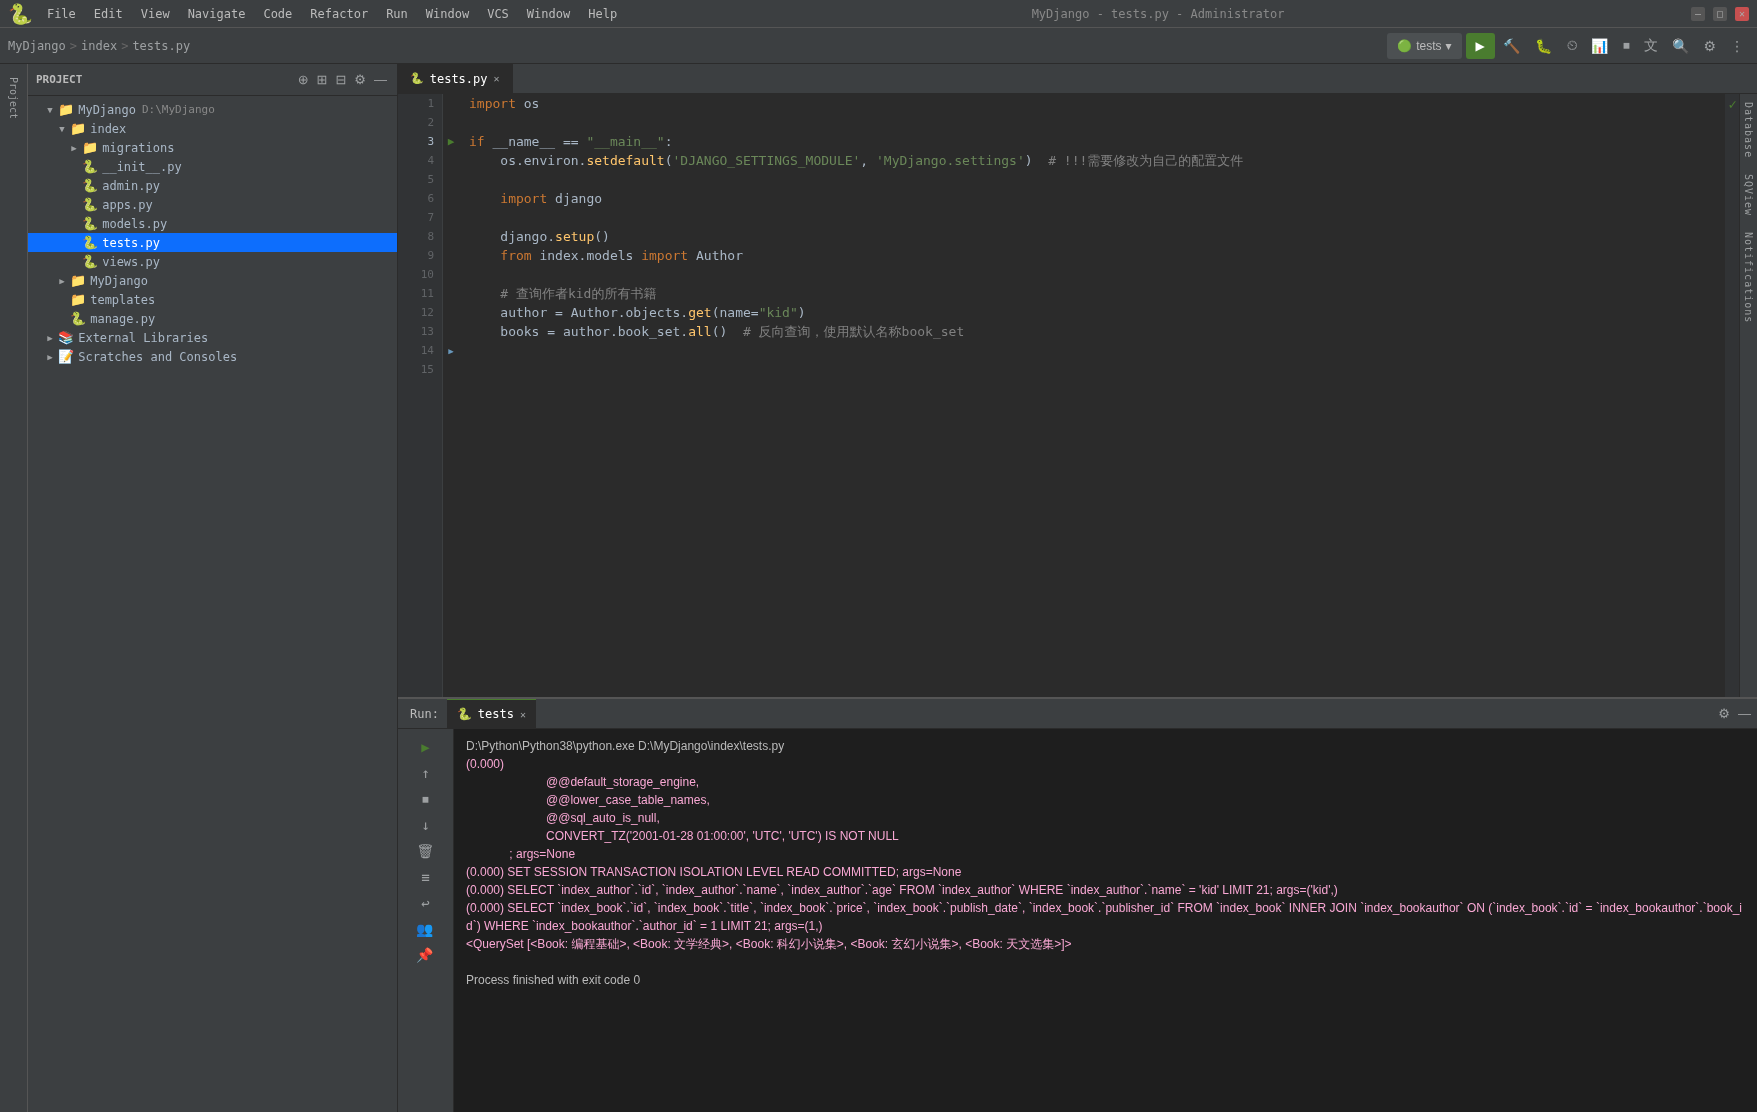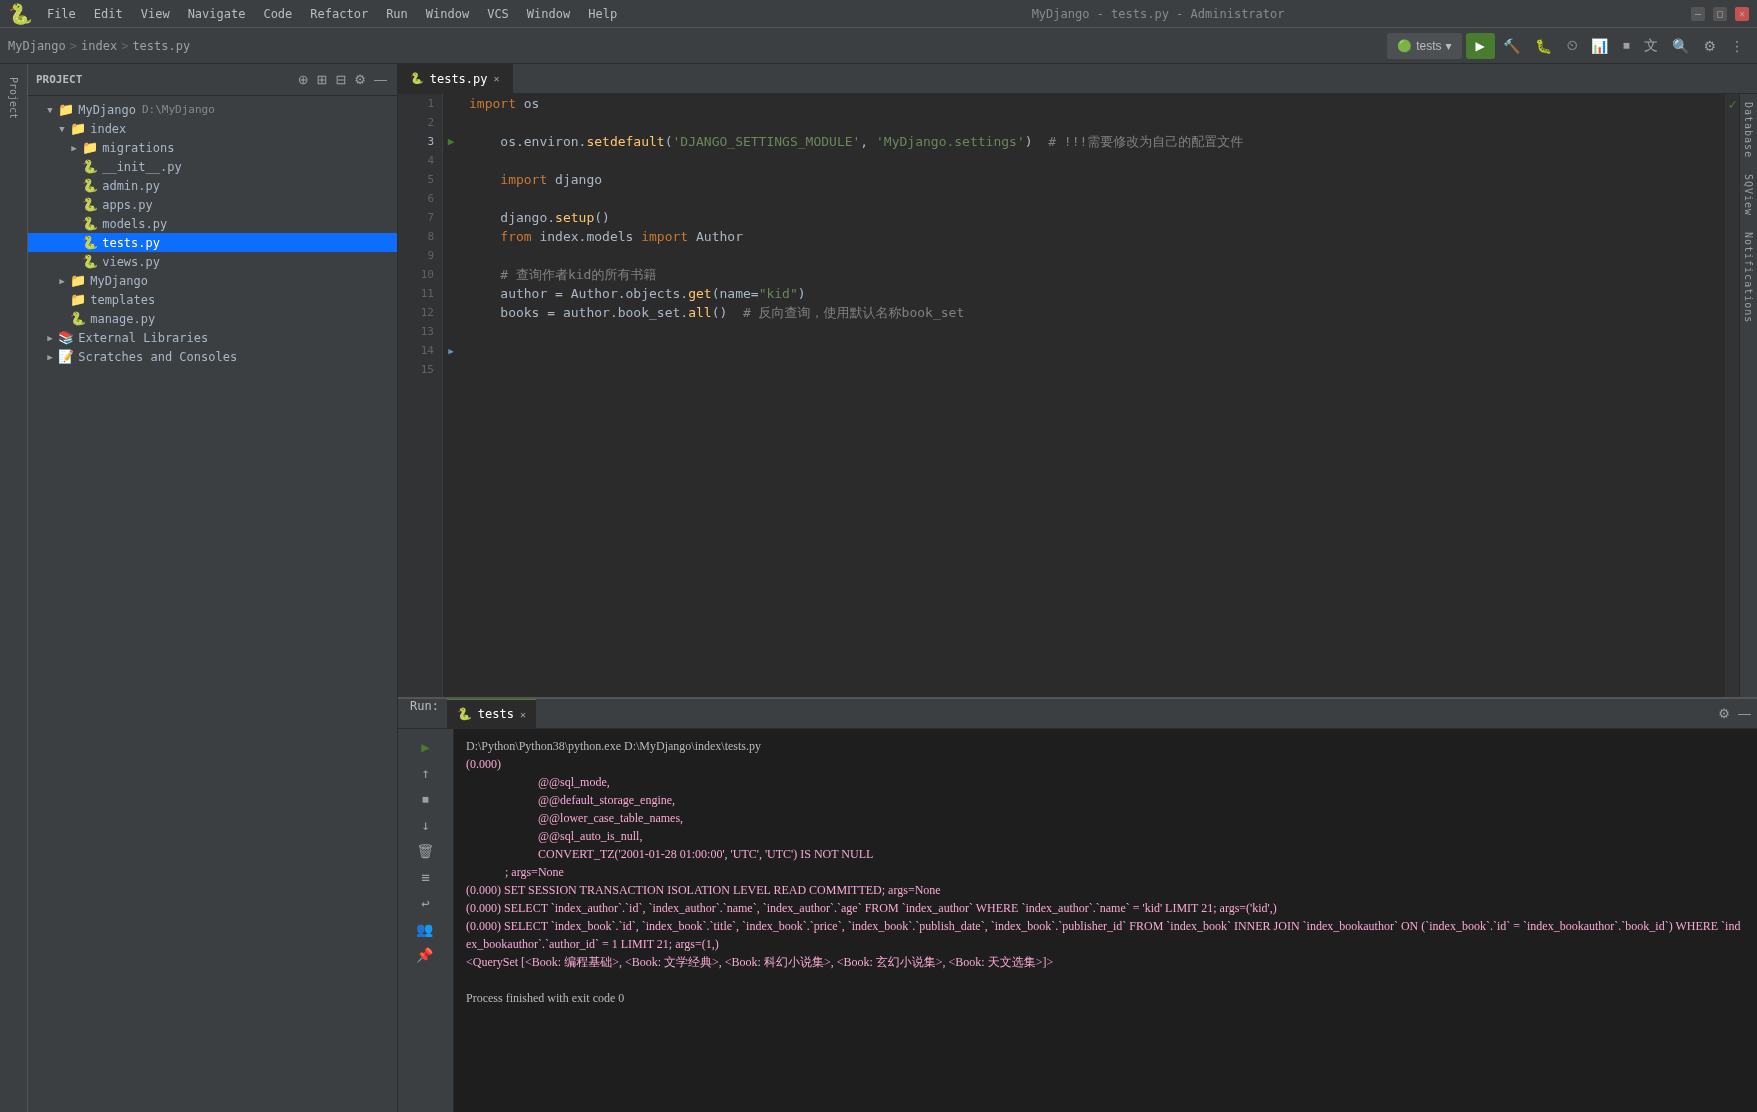--- a/index.html
+++ b/index.html
@@ -70,29 +70,29 @@
 
     
     .kw { color: #cc7832; }
     .str { color: #6a8759; }
     .fn { color: #ffc66d; }
     .cm { color: #808080; }
     .cls { color: #a9b7c6; }
 
     
     .bottom-panel { height: 415px; background: #1e1e1e; border-top: 2px solid #555; display: flex; flex-direction: column; }
-    .bottom-tabs { background: #3c3f41; height: 30px; display: flex; padding: 0 4px; border-bottom: 1px solid #2b2b2b; }
+    .bottom-tabs { background: #3c3f41; height: 30px; display: flex; align-items: center; padding: 0 4px; border-bottom: 1px solid #2b2b2b; }
     .bottom-tab { display: flex; align-items: center; padding: 0 10px; height: 100%; cursor: pointer; color: #9da0a2; font-size: 12px; gap: 6px; }
     .bottom-tab.active { background: #2b2b2b; color: #fff; border-top: 1px solid #4a7c2f; }
     .bottom-close { color: #9da0a2; font-size: 10px; cursor: pointer; }
     .bottom-tab-spacer { flex: 1; }
     .bottom-actions { display: flex; gap: 4px; }
 
     
-    .run-output { flex: 1; padding: 8px 12px; overflow-y: auto; font-family: Liberation Serif, serif; font-size: 12px; color: #bababa; background: #1e1e1e; }
+    .run-output { flex: 1; padding: 8px 12px; overflow-y: auto; font-family: Liberation Sans, sans-serif; font-size: 12px; color: #bababa; background: #1e1e1e; }
     .output-line { line-height: 18px; white-space: pre-wrap; word-break: break-all; }
     .output-cmd { color: #bababa; }
     .output-result { color: #f9a8d4; }
     .output-success { color: #bababa; }
 
     
     .run-toolbar { display: flex; flex-direction: column; width: 56px; background: #3c3f41; border-right: 1px solid #2b2b2b; padding: 6px 4px; gap: 2px; align-items: center; }
     .run-tool-btn { width: 24px; height: 24px; display: flex; align-items: center; justify-content: center; color: #9da0a2; cursor: pointer; border-radius: 2px; font-size: 14px; }
     .run-tool-btn.active { color: #4a7c2f; }
 
@@ -307,20 +307,21 @@
           <div style="height:19px;"></div>
           <div style="height:19px; display:flex; align-items:center; justify-content:center;">
             <span style="color:#6897bb; font-size:9px;">▶</span>
           </div>
           <div style="height:19px;"></div>
         </div>
 
         <div class="code-content">
           <div class="code-line"><span class="kw">import</span><span> os</span></div>
           <div class="code-line">&nbsp;</div>
+          <div class="code-line"><span class="kw">if</span><span> __name__ == </span><span class="str">"__main__"</span><span>:</span></div>
           <div class="code-line"><span>    os.environ.</span><span class="fn">setdefault</span><span>(</span><span class="str">'DJANGO_SETTINGS_MODULE'</span><span>, </span><span class="str">'MyDjango.settings'</span><span>)  </span><span class="cm"># !!!需要修改为自己的配置文件</span></div>
           <div class="code-line">&nbsp;</div>
           <div class="code-line"><span>    </span><span class="kw">import</span><span> django</span></div>
           <div class="code-line">&nbsp;</div>
           <div class="code-line"><span>    django.</span><span class="fn">setup</span><span>()</span></div>
           <div class="code-line"><span>    </span><span class="kw">from</span><span> index.models </span><span class="kw">import</span><span> </span><span class="cls">Author</span></div>
           <div class="code-line">&nbsp;</div>
           <div class="code-line"><span class="cm">    # 查询作者kid的所有书籍</span></div>
           <div class="code-line"><span>    author = </span><span class="cls">Author</span><span>.objects.</span><span class="fn">get</span><span>(name=</span><span class="str">"kid"</span><span>)</span></div>
           <div class="code-line"><span>    books = author.book_set.</span><span class="fn">all</span><span>()  </span><span class="cm"># 反向查询，使用默认名称book_set</span></div>
@@ -363,21 +364,20 @@
           <div class="run-tool-btn">🗑</div>
           <div class="run-tool-btn">≡</div>
           <div class="run-tool-btn">↩</div>
           <div class="run-tool-btn">👥</div>
           <div class="run-tool-btn">📌</div>
         </div>
 
         <div class="run-output">
           <div class="output-line output-cmd">D:\Python\Python38\python.exe D:\MyDjango\index\tests.py</div>
           <div class="output-line output-result">(0.000)</div>
-          <div class="output-line output-result">                        @@sql_mode,</div>
           <div class="output-line output-result">                        @@default_storage_engine,</div>
           <div class="output-line output-result">                        @@lower_case_table_names,</div>
           <div class="output-line output-result">                        @@sql_auto_is_null,</div>
           <div class="output-line output-result">                        CONVERT_TZ('2001-01-28 01:00:00', 'UTC', 'UTC') IS NOT NULL</div>
           <div class="output-line output-result">             ; args=None</div>
           <div class="output-line output-result">(0.000) SET SESSION TRANSACTION ISOLATION LEVEL READ COMMITTED; args=None</div>
           <div class="output-line output-result">(0.000) SELECT `index_author`.`id`, `index_author`.`name`, `index_author`.`age` FROM `index_author` WHERE `index_author`.`name` = 'kid' LIMIT 21; args=('kid',)</div>
           <div class="output-line output-result">(0.000) SELECT `index_book`.`id`, `index_book`.`title`, `index_book`.`price`, `index_book`.`publish_date`, `index_book`.`publisher_id` FROM `index_book` INNER JOIN `index_bookauthor` ON (`index_book`.`id` = `index_bookauthor`.`book_id`) WHERE `index_bookauthor`.`author_id` = 1 LIMIT 21; args=(1,)</div>
           <div class="output-line output-result">&lt;QuerySet [&lt;Book: 编程基础&gt;, &lt;Book: 文学经典&gt;, &lt;Book: 科幻小说集&gt;, &lt;Book: 玄幻小说集&gt;, &lt;Book: 天文选集&gt;]&gt;</div>
           <div class="output-line output-result"></div>

